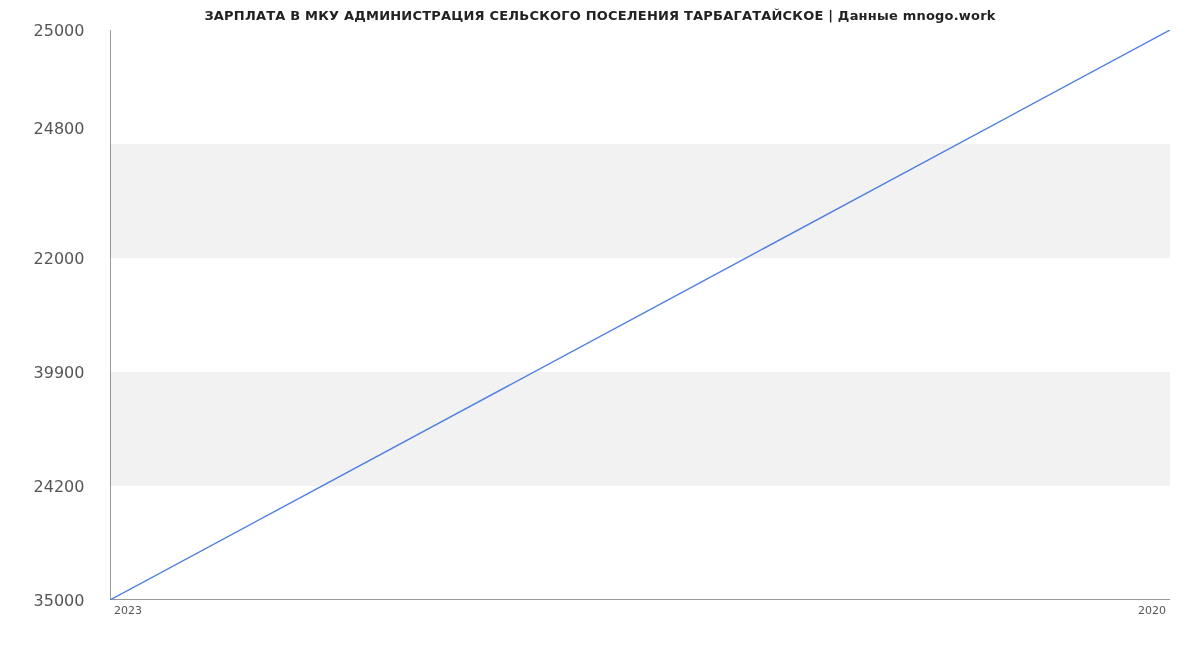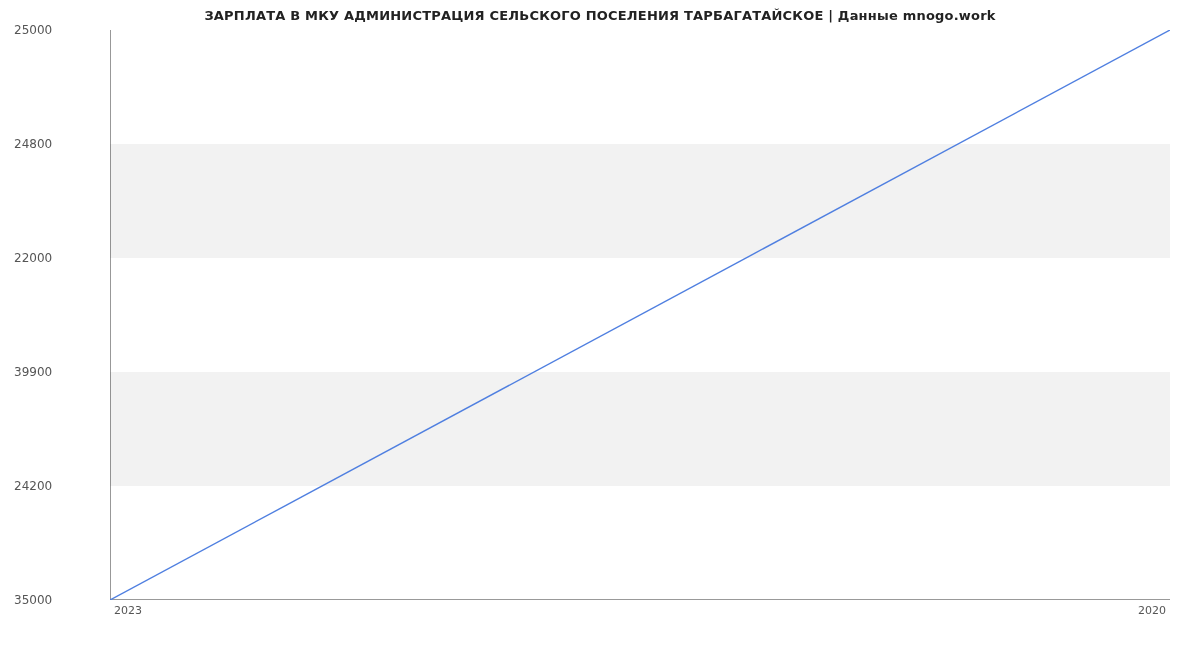--- a/index.html
+++ b/index.html
@@ -31,24 +31,24 @@
     position: absolute;
     left: 110px;
     top: 30px;
     width: 1060px;
     height: 570px;
   }
   
   .ytick {
     position: absolute;
     right: 1096px; 
-    font-size: 12px;
+    font-size: 16px;
     color: #555;
     transform: translateY(-50%);
-    text-align: left;
+    text-align: center;
     width: 90px;
   }
   
   .xtick {
     position: absolute;
     top: 604px;
     font-size: 11px;
     color: #555;
     transform: translateX(-50%);
     text-align: right;
@@ -57,21 +57,21 @@
 </head>
 <body>
 
 <div class="chart-wrap">
   <div class="title">ЗАРПЛАТА В МКУ АДМИНИСТРАЦИЯ СЕЛЬСКОГО ПОСЕЛЕНИЯ ТАРБАГАТАЙСКОЕ | Данные mnogo.work</div>
 
   <div class="ytick" style="top:600px">35000</div>
   <div class="ytick" style="top:486px">24200</div>
   <div class="ytick" style="top:372px">39900</div>
   <div class="ytick" style="top:258px">22000</div>
-  <div class="ytick" style="top:144px">24800</div>
+  <div class="ytick" style="top:128px">24800</div>
   <div class="ytick" style="top:30px">25000</div>
 
   <div class="xtick" style="left:128px">2023</div>
   <div class="xtick" style="left:1152px">2020</div>
 
   <svg class="plot" width="1060" height="570" viewBox="0 0 1060 570">
 
     <rect x="0" y="0" width="1060" height="114" fill="#ffffff"></rect>
     <rect x="0" y="114" width="1060" height="114" fill="#f2f2f2"></rect>
     <rect x="0" y="228" width="1060" height="114" fill="#ffffff"></rect>

